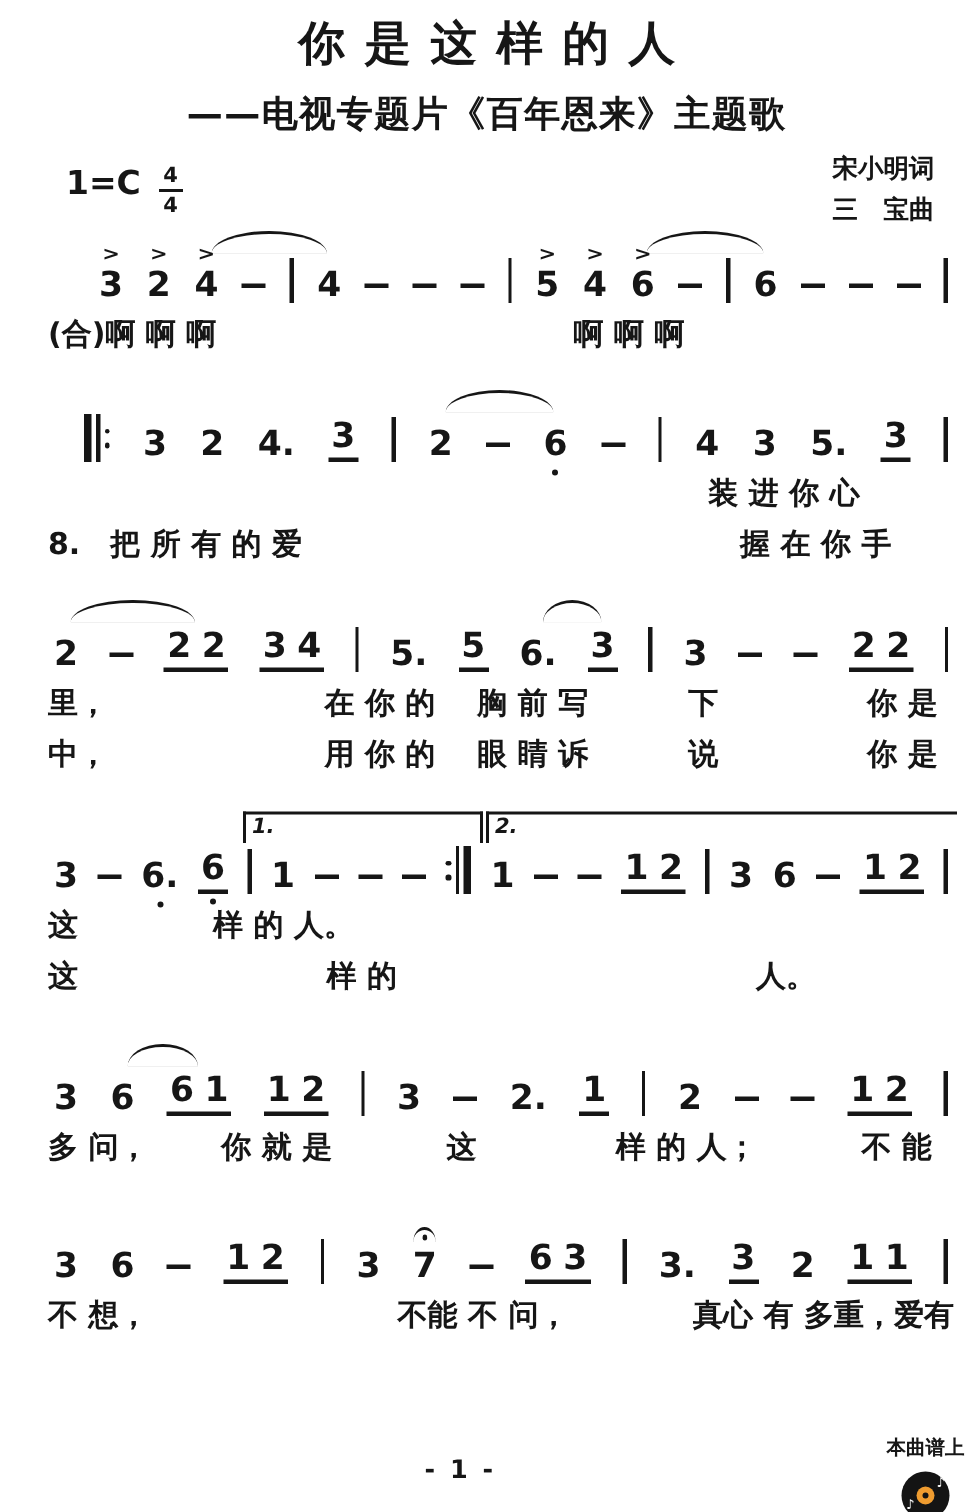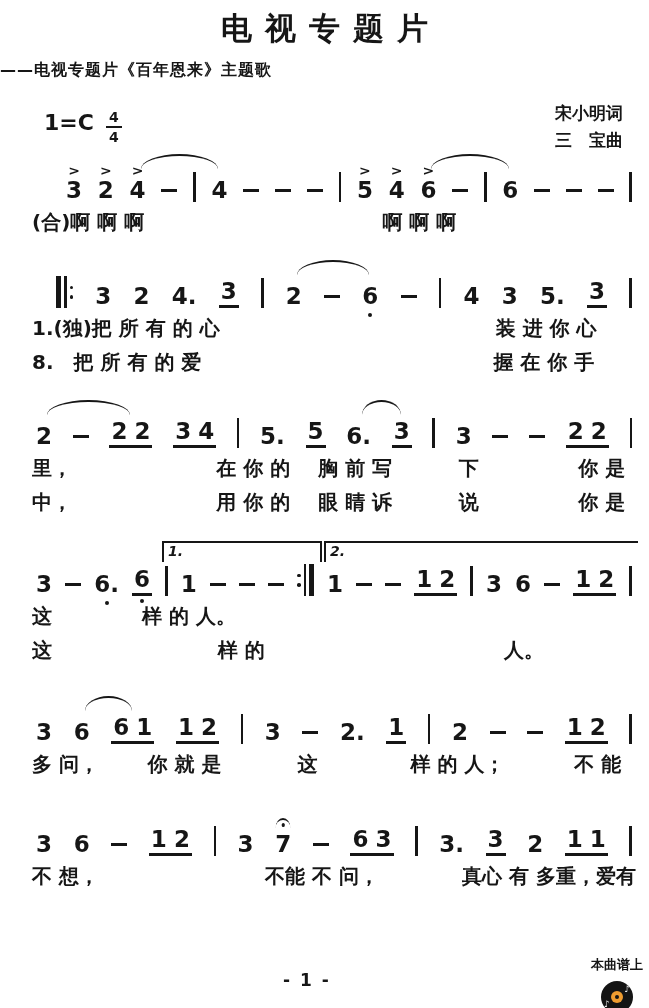--- a/index.html
+++ b/index.html
@@ -4,22 +4,22 @@
 <style>
   html,body{margin:0;padding:0;}
   body{
     width:649px;height:1008px;position:relative;background:#ffffff;
     font-family:"DejaVu Sans","Liberation Sans",sans-serif;color:#161616;
     overflow:hidden;
   }
   
   .title{position:absolute;top:8px;left:0;width:100%;text-align:center;
     font-size:31px;font-weight:900;letter-spacing:13px;text-indent:13px;}
-  .subtitle{position:absolute;top:60px;left:0;width:100%;text-align:left;
-    font-size:16px;font-weight:700;letter-spacing:1px;}
+  .subtitle{position:absolute;top:60px;left:0;width:100%;text-align:center;
+    font-size:24px;font-weight:700;letter-spacing:1px;}
   .keysig{position:absolute;left:44px;top:110px;display:flex;
     font-weight:700;font-size:22px;}
   .ts{display:inline-flex;flex-direction:column;align-items:center;margin-left:12px;
     font-size:14px;line-height:1;font-weight:700;}
   .ts .top{border-bottom:2px solid #161616;padding:0 3px 2px;}
   .ts .bot{padding-top:2px;}
   .credits{position:absolute;right:26px;top:100px;font-size:17px;font-weight:700;
     line-height:1.6;text-align:right;}
   
   .system{position:absolute;left:32px;width:604px;}
@@ -69,21 +69,21 @@
     width:12px;height:12px;border-radius:50%;background:#ef9c30;}
   .vinyl::after{content:'';position:absolute;left:50%;top:50%;transform:translate(-50%,-50%);
     width:4px;height:4px;border-radius:50%;background:#141414;}
   .vinyl .n1,.vinyl .n2{position:absolute;color:#ffffff;font-size:9px;line-height:1;}
   .vinyl .n1{right:3px;top:4px;} .vinyl .n2{left:3px;bottom:4px;}
   .logo-text{font-size:29px;font-weight:900;letter-spacing:1px;color:#141414;}
 </style>
 </head>
 <body>
 
-<div class="title">电视专题片</div>
+<div class="title">你是这样的人</div>
 <div class="subtitle">——电视专题片《百年恩来》主题歌</div>
 
 <div class="keysig">
   <span>1=C</span>
   <span class="ts">
     <span class="top">4</span>
     <span class="bot">4</span>
   </span>
 </div>
 
@@ -144,21 +144,21 @@
         <span class="bar"></span>
         <span class="note">4</span>
         <span class="note">3</span>
         <span class="note">5.</span>
         <span class="grp u">
           <span class="note">3</span>
         </span>
         <span class="bar"></span>
         <div class="tie" style="left: 265px; width: 72px;"></div>
       </div>
-      <div class="lyr"><span class="seg">1.(独)把 所 有 的 心</span><span class="sp" style="flex-grow: 175;"></span><span class="seg">装 进 你 心</span><span class="sp" style="flex-grow: 25;"></span></div>
+      <div class="lyr"><span class="sp" style="flex-grow: 175;"></span><span class="seg">装 进 你 心</span><span class="sp" style="flex-grow: 25;"></span></div>
       <div class="lyr"><span class="seg">8.　把 所 有 的 爱</span><span class="sp" style="flex-grow: 175;"></span><span class="seg">握 在 你 手</span><span class="sp" style="flex-grow: 25;"></span></div>
     </div>
     <div class="system sys3">
       <div class="notes">
         <span class="note">2</span>
         <span class="dash"></span>
         <span class="grp u">
           <span class="note">2</span>
           <span class="note">2</span>
         </span>

